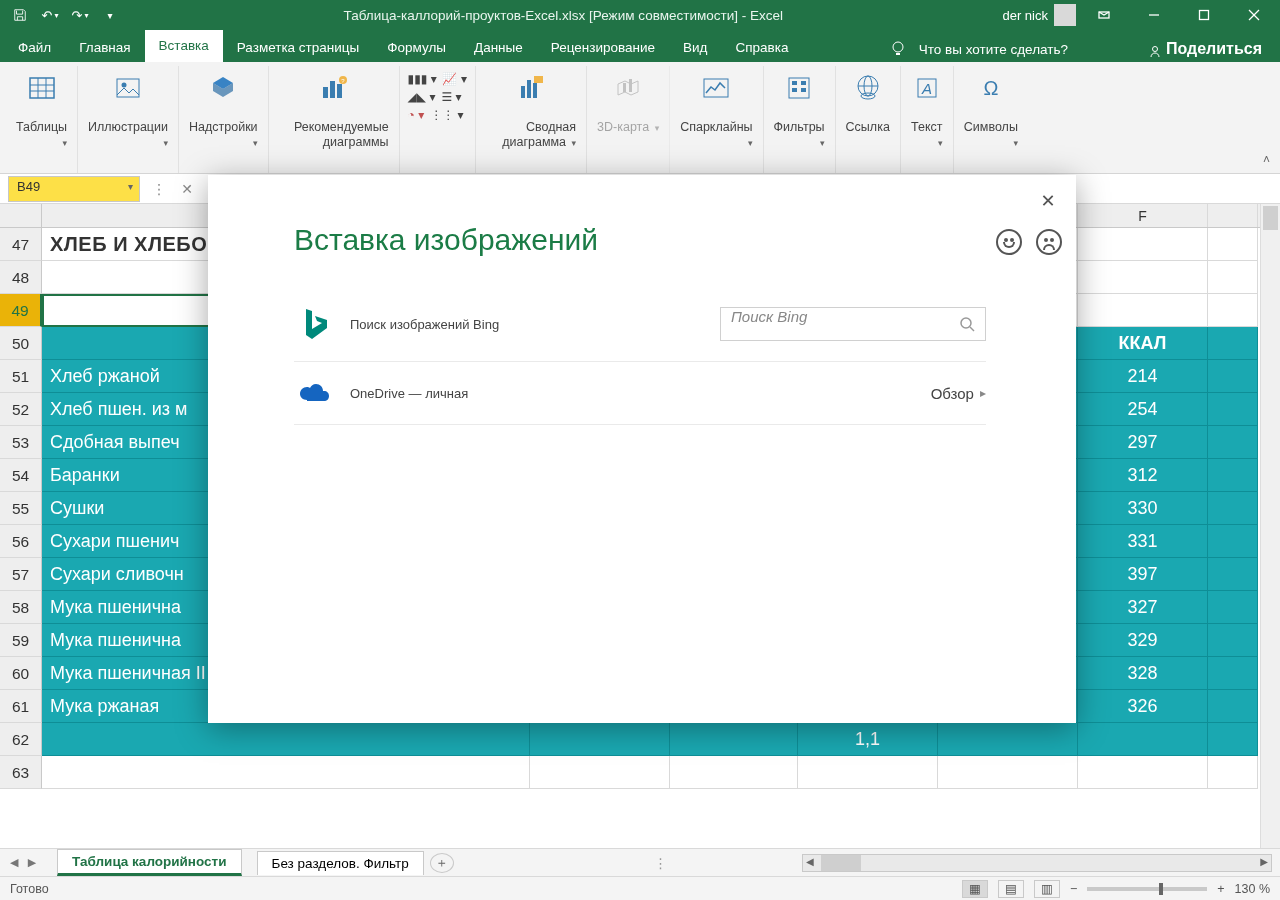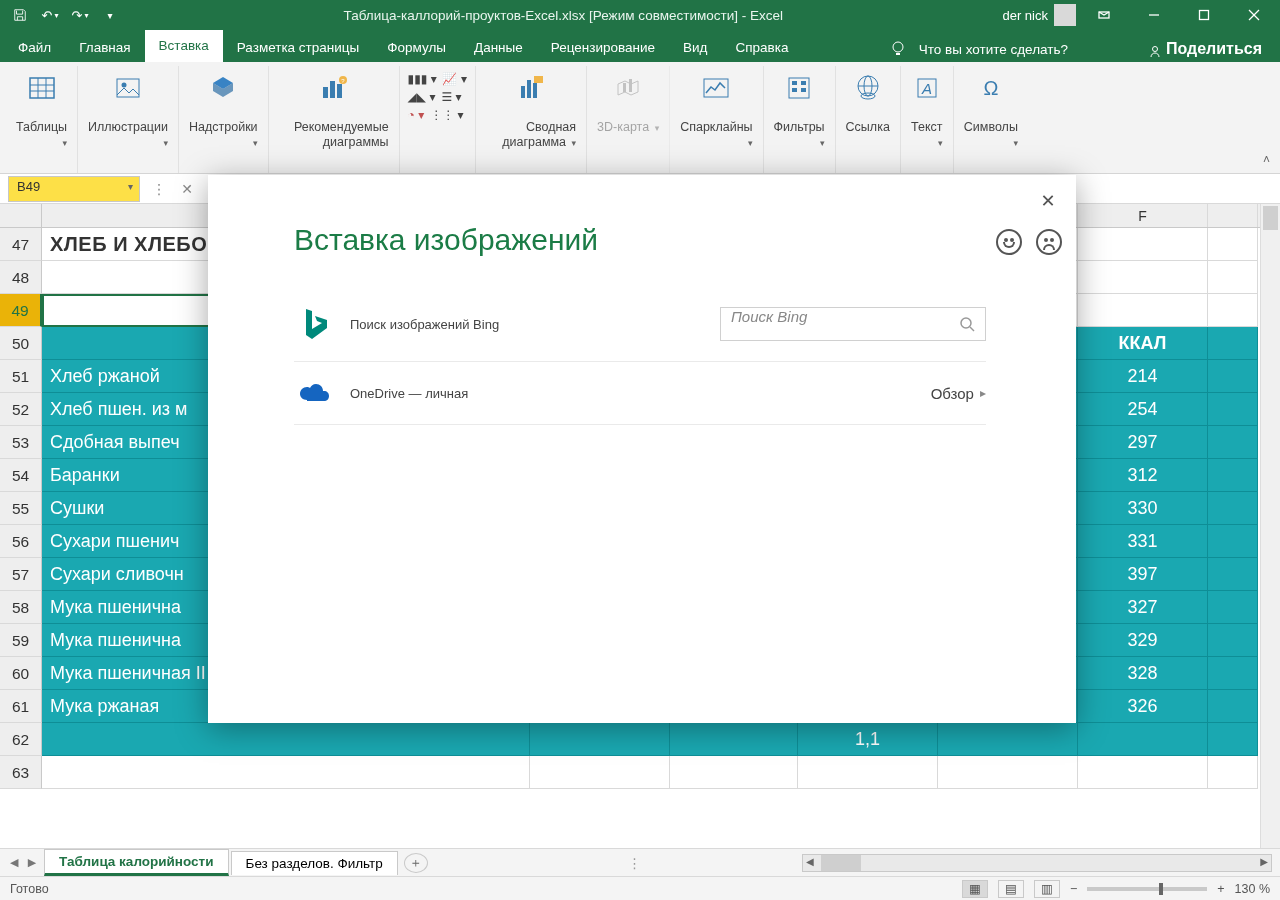--- a/index.html
+++ b/index.html
@@ -61,21 +61,21 @@
   .cF { width:130px; text-align:center;}
   .cG { width:50px; }
   .teal-row .cell { background:#1aa8b1; color:#fff; border-right:1px solid #0e8e96; border-bottom:1px solid #0e8e96;}
   .teal-h .cell { background:#1aa8b1; color:#fff; font-weight:bold; }
   .sel-row .cA { outline:2px solid #217346; outline-offset:-2px; }
   .big-head { font-size:20px; font-weight:bold; letter-spacing:.5px; }
 
   
   .sheettabs { height:28px; border-top:1px solid #d9d9d9; display:flex; align-items:center; font-size:13.5px; background:#f4f4f4; padding-left:4px; }
   .st-nav { display:flex; gap:4px; color:#777; padding:0 6px; font-size:11px;}
-  .sheet { padding:4px 14px; border:1px solid #c9c9c9; border-bottom:none; background:#fff; margin-left:2px; }
+  .sheet { padding:4px 14px; border:1px solid #c9c9c9; border-bottom:none; background:#fff; margin-left:15px; }
   .sheet.active { border-bottom:3px solid #217346; color:#217346; font-weight:600; }
   .sheet-add { width:24px; height:20px; display:flex; align-items:center; justify-content:center; margin-left:6px; color:#666; border:1px solid #c9c9c9; border-radius:50%; font-size:13px;}
   .hscroll { margin-left:auto; width:470px; height:18px; background:#e9e9e9; border:1px solid #c9c9c9; position:relative; margin-right:8px;}
   .hscroll-thumb { position:absolute; left:18px; top:0; height:100%; width:40px; background:#cfcfcf; }
   .hscroll::before { content:"◀"; position:absolute; left:3px; top:1px; font-size:10px; color:#666;}
   .hscroll::after { content:"▶"; position:absolute; right:3px; top:1px; font-size:10px; color:#666;}
 
   
   .status { height:24px; background:#f4f4f4; border-top:1px solid #d9d9d9; display:flex; align-items:center; font-size:12.5px; color:#555; padding:0 10px;}
   .status-right { margin-left:auto; display:flex; align-items:center; gap:10px; }

